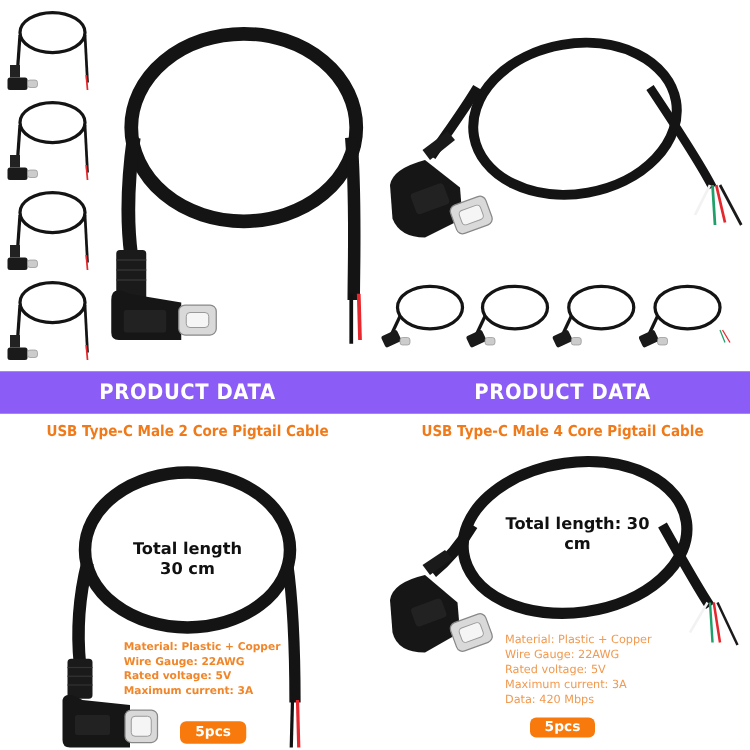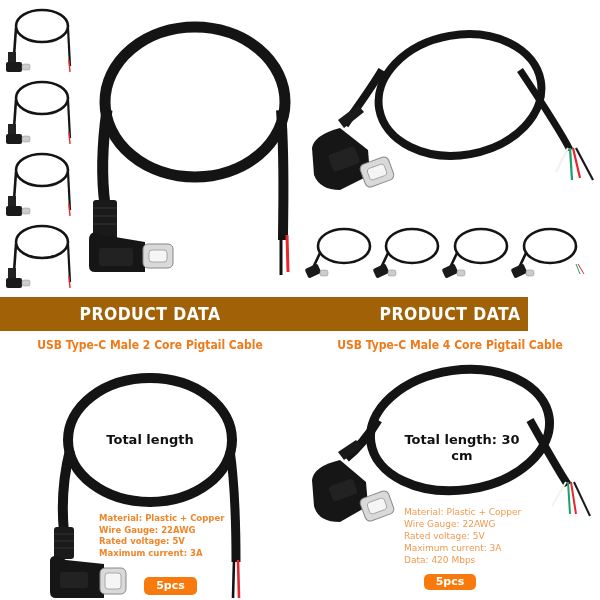--- a/index.html
+++ b/index.html
@@ -1,19 +1,19 @@
 <!DOCTYPE html>
 <html><head>
 <meta charset="utf-8">
 <style>
   html, body { margin:0; padding:0; background:#fff; }
   body { width:600px; height:600px; position:relative; overflow:hidden; font-family:"Liberation Sans", sans-serif; }
   .abs { position:absolute; }
   svg { display:block; }
-  .banner { position:absolute; left:0; top:297px; width:528px; height:34px; background:#a16207; }
+  .banner { position:absolute; left:0; top:297px; width:600px; height:34px; background:#8b5cf6; }
   .banner-title { position:absolute; top:0; height:34px; line-height:34px; width:300px; text-align:center; color:#fff; font-weight:bold; font-size:17px; letter-spacing:0.5px; font-family:"DejaVu Sans", sans-serif; transform:scaleX(0.92); }
   .subtitle { position:absolute; top:338px; width:300px; text-align:center; color:#F07A1A; font-weight:bold; font-size:12px; font-family:"DejaVu Sans", sans-serif; transform:scaleX(0.9); }
   .length-label { position:absolute; color:#111; font-weight:bold; font-size:13px; text-align:center; line-height:16px; font-family:"DejaVu Sans", sans-serif; }
   .specs { position:absolute; color:#F0862A; font-size:8.5px; line-height:11.5px; font-family:"DejaVu Sans", sans-serif; }
   .specs.bold { font-weight:bold; }
   .specs.light { color:#F19A50; font-size:9px; line-height:12px; }
   .pill { position:absolute; background:#F97A0C; color:#fff; font-weight:bold; font-size:11px; border-radius:5px; text-align:center; font-family:"DejaVu Sans", sans-serif; }
 </style>
 </head>
 <body>
@@ -105,20 +105,21 @@
         <line x1="54" y1="169" x2="74" y2="169"></line>
         <line x1="54" y1="176" x2="74" y2="176"></line>
       </g>
     <path d="M50 188 Q52 180 66 188 L104 192 L104 226 L56 226 Q50 226 50 220 Z" fill="#161616"></path>
     <rect x="60" y="200" width="28" height="16" rx="2" fill="#222"></rect>
     <rect x="100" y="196" width="26" height="26" rx="5" fill="#d9d9d9" stroke="#888" stroke-width="1"></rect>
     <rect x="105" y="201" width="16" height="16" rx="3" fill="#f5f5f5" stroke="#999" stroke-width="0.8"></rect>
   </svg>
   <div class="length-label" style="left:95px;top:60px;width:110px;">
     <div>Total length</div>
+    <div>30 cm</div>
   </div>
   <div class="specs bold" style="left:99px;top:141px;">
     <div>Material: Plastic + Copper</div>
     <div>Wire Gauge: 22AWG</div>
     <div>Rated voltage: 5V</div>
     <div>Maximum current: 3A</div>
   </div>
   <div class="pill" style="left:144px;top:205px;width:53px;height:18px;line-height:18px;">5pcs</div>
 </div>
 
@@ -130,21 +131,21 @@
     <path d="M266 122 L252 146" stroke="#F2F2F2" stroke-width="2"></path>
     <path d="M268 122 L270 154" stroke="#1FA06A" stroke-width="2"></path>
     <path d="M271 122 L276 154" stroke="#E5282E" stroke-width="2"></path>
     <path d="M274 122 L290 156" stroke="#1A1A1A" stroke-width="2"></path>
     <path d="M38 92 L56 80 L62 87 L44 100 Z" fill="#1a1a1a"></path>
     <path d="M12 120 Q14 106 40 100 L66 122 L68 146 L40 162 Q18 162 14 146 Z" fill="#161616"></path>
     <rect x="30" y="122" width="26" height="16" rx="3" fill="#222" transform="rotate(-20 43 130)"></rect>
     <rect x="62" y="134" width="30" height="24" rx="5" fill="#d9d9d9" stroke="#888" stroke-width="1" transform="rotate(-20 77 146)"></rect>
     <rect x="68" y="140" width="18" height="12" rx="3" fill="#f5f5f5" stroke="#999" stroke-width="0.8" transform="rotate(-20 77 146)"></rect>
   </svg>
-  <div class="length-label" style="left:92px;top:72px;width:140px;">Total length: 30 cm</div>
+  <div class="length-label" style="left:92px;top:52px;width:140px;">Total length: 30 cm</div>
   <div class="specs light" style="left:104px;top:146px;">
     <div>Material: Plastic + Copper</div>
     <div>Wire Gauge: 22AWG</div>
     <div>Rated voltage: 5V</div>
     <div>Maximum current: 3A</div>
     <div>Data: 420 Mbps</div>
   </div>
   <div class="pill" style="left:124px;top:214px;width:52px;height:16px;line-height:16px;">5pcs</div>
 </div>
 

